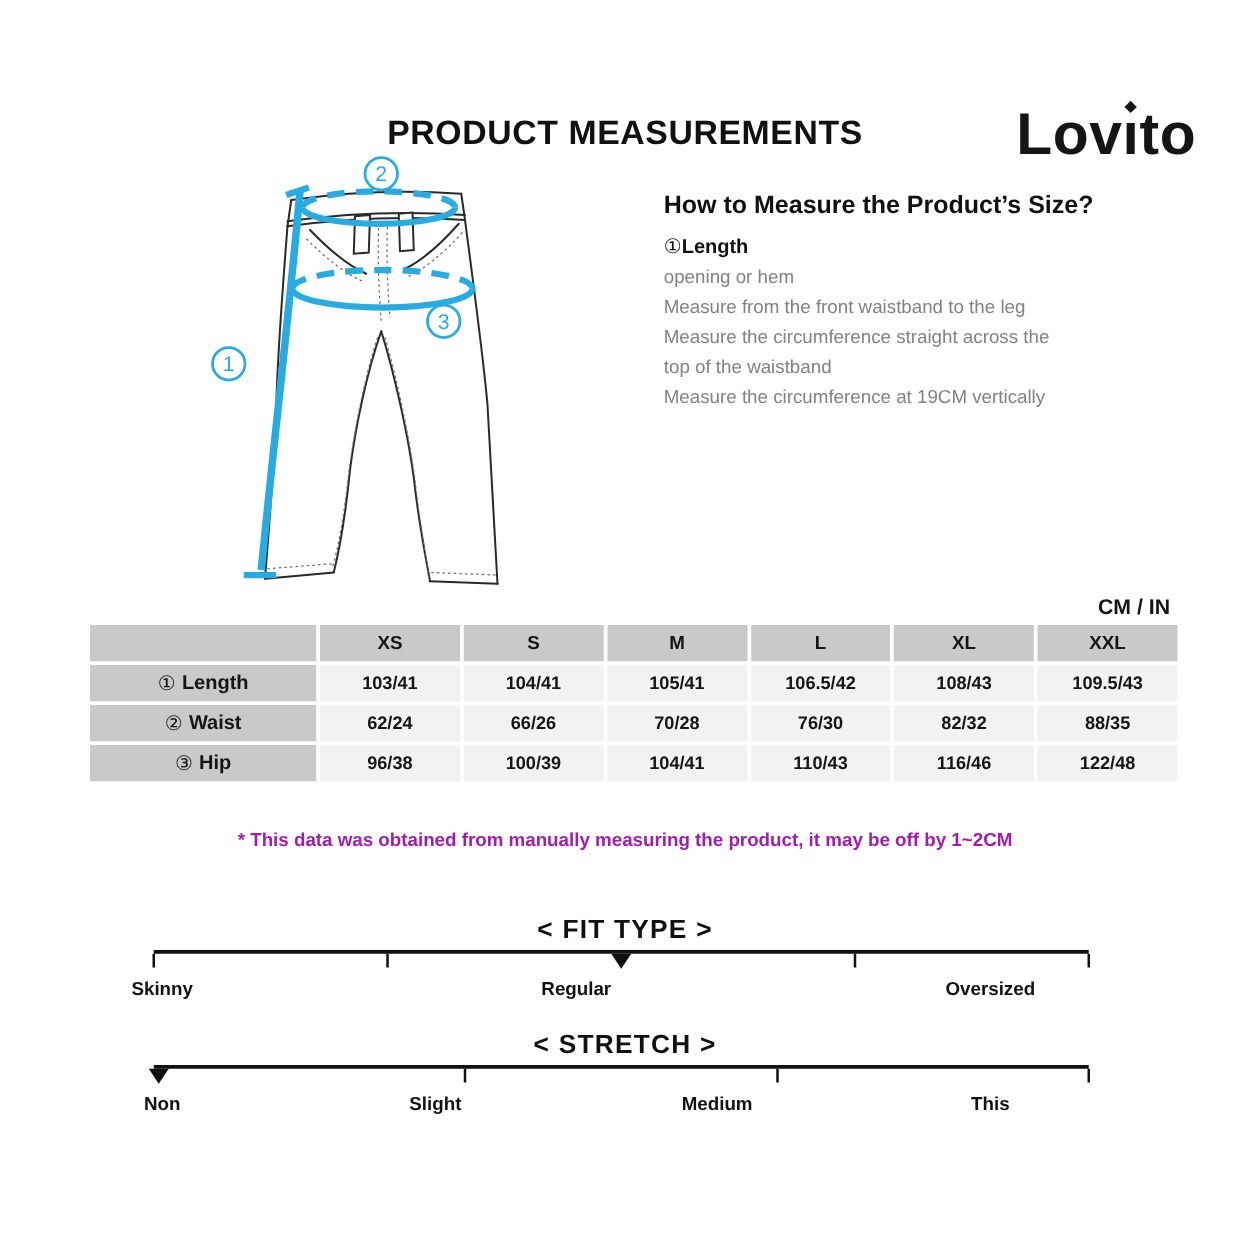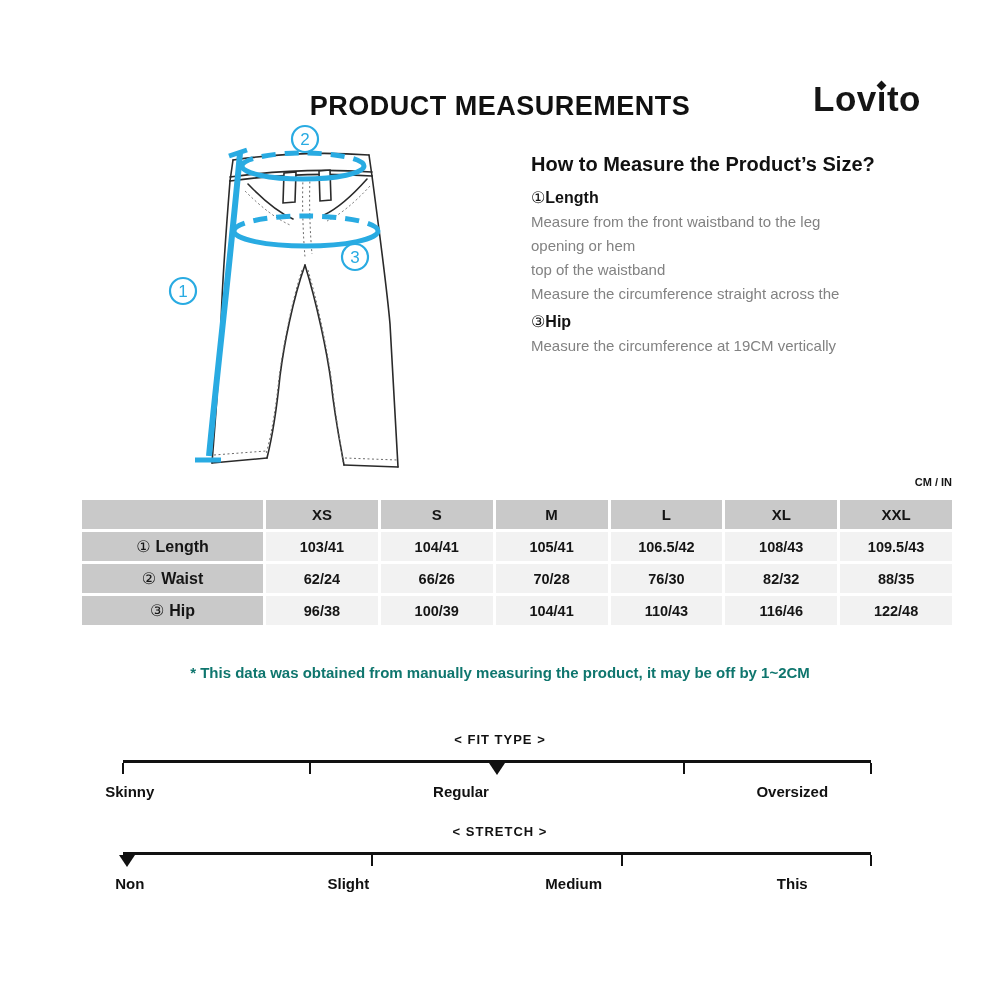--- a/index.html
+++ b/index.html
@@ -7,61 +7,61 @@
   #page {
     position:relative; width:1000px; height:1000px; background:#ffffff;
     font-family:"Liberation Sans", sans-serif; color:#151515; overflow:hidden;margin-top:39px;
   }
   
   .page-title {
     position:absolute; left:500px; top:52px; transform:translateX(-50%);
     font-size:27px; font-weight:700; letter-spacing:.5px; white-space:nowrap; color:#111;
   }
   .brand {
-    position:absolute; left:813px; top:40px; font-size:35px; font-weight:700;
+    position:absolute; left:813px; top:40px; font-size:47px; font-weight:700;
     letter-spacing:.5px; color:#151515;
   }
   .brand .i-dotless { position:relative; display:inline-block; }
   .brand .diamond {
     position:absolute; left:50%; top:3px; width:7px; height:7px;
     margin-left:-3.5px; background:#151515; transform:rotate(45deg);
   }
   
   .diagram { position:absolute; left:150px; top:85px; width:320px; height:355px; }
   
   .howto { position:absolute; left:531px; top:112px; width:362px; }
   .howto-heading { font-size:20px; font-weight:700; color:#111; line-height:26px; margin-bottom:9px; }
   .howto-item-label { font-size:16px; font-weight:700; color:#111; line-height:24px; margin-top:4px; }
   .howto-item-label .circ-num { font-weight:400; }
   .howto-line { font-size:15px; color:#828282; line-height:24px; }
   
-  .unit-label { position:absolute; right:48px; top:437px; font-size:11px; font-weight:700; }
+  .unit-label { position:absolute; right:64px; top:437px; font-size:17px; font-weight:700; }
   
   .size-table {
-    position:absolute; left:82px; top:461px; width:870px;
+    position:absolute; left:72px; top:461px; width:870px;
     display:grid; grid-template-columns:181px repeat(6, 1fr);
     grid-auto-rows:auto; gap:3px;
   }
   .size-table .cell {
     display:flex; align-items:center; justify-content:center;
     font-size:15px; height:29px;
   }
   .size-table .head { background:#c9c9c9; font-weight:700; }
   .size-table .rowlabel { background:#c9c9c9; font-weight:700; font-size:16px; }
   .size-table .rowlabel .circ-num { font-weight:400; margin-right:5px; }
   .size-table .val { background:#f2f2f2; font-weight:700; font-size:14.5px; }
   
   .footnote {
     position:absolute; left:500px; top:625px; transform:translateX(-50%);
-    font-size:15px; font-weight:700; white-space:nowrap; color:#0f766e;
+    font-size:15px; font-weight:700; white-space:nowrap; color:#a21caf;
   }
   
   .scale-title {
     position:absolute; left:500px; transform:translateX(-50%);
-    font-size:13px; font-weight:700; letter-spacing:1px; white-space:nowrap; color:#111;
+    font-size:21px; font-weight:700; letter-spacing:1px; white-space:nowrap; color:#111;
   }
   .scale-line { position:absolute; left:123px; width:748px; height:14px; border-top:3px solid #111; }
   .scale-line .tick { position:absolute; top:0; width:2px; height:11px; background:#111; transform:translateX(-1px); }
   .scale-line .marker {
     position:absolute; top:0; width:0; height:0; transform:translateX(-50%);
     border-left:8px solid transparent; border-right:8px solid transparent; border-top:12px solid #111;
   }
   .scale-labels { position:absolute; left:123px; width:676px; height:20px; }
   .scale-labels span {
     position:absolute; transform:translateX(-50%); font-size:15px; font-weight:700;
@@ -127,33 +127,30 @@
     </g>
   </svg>
 
   <div class="howto">
     <div class="howto-heading">How to Measure the Product’s Size?</div>
 
     <div class="howto-item">
       <div class="howto-item-label">
         <span class="circ-num">①</span><span>Length</span>
       </div>
+      <div class="howto-line">opening or hem</div>
       <div class="howto-line">Measure from the front waistband to the leg</div>
-      <div class="howto-line">opening or hem</div>
     </div>
 
     <div class="howto-item">
+      <div class="howto-line">Measure the circumference straight across the</div>
       <div class="howto-line">top of the waistband</div>
-      <div class="howto-line">Measure the circumference straight across the</div>
     </div>
 
     <div class="howto-item">
-      <div class="howto-item-label">
-        <span class="circ-num">③</span><span>Hip</span>
-      </div>
       <div class="howto-line">Measure the circumference at 19CM vertically</div>
     </div>
   </div>
 
   <div class="unit-label">CM / IN</div>
 
   <div class="size-table">
     <div class="cell head"></div>
     <div class="cell head">XS</div>
     <div class="cell head">S</div>

